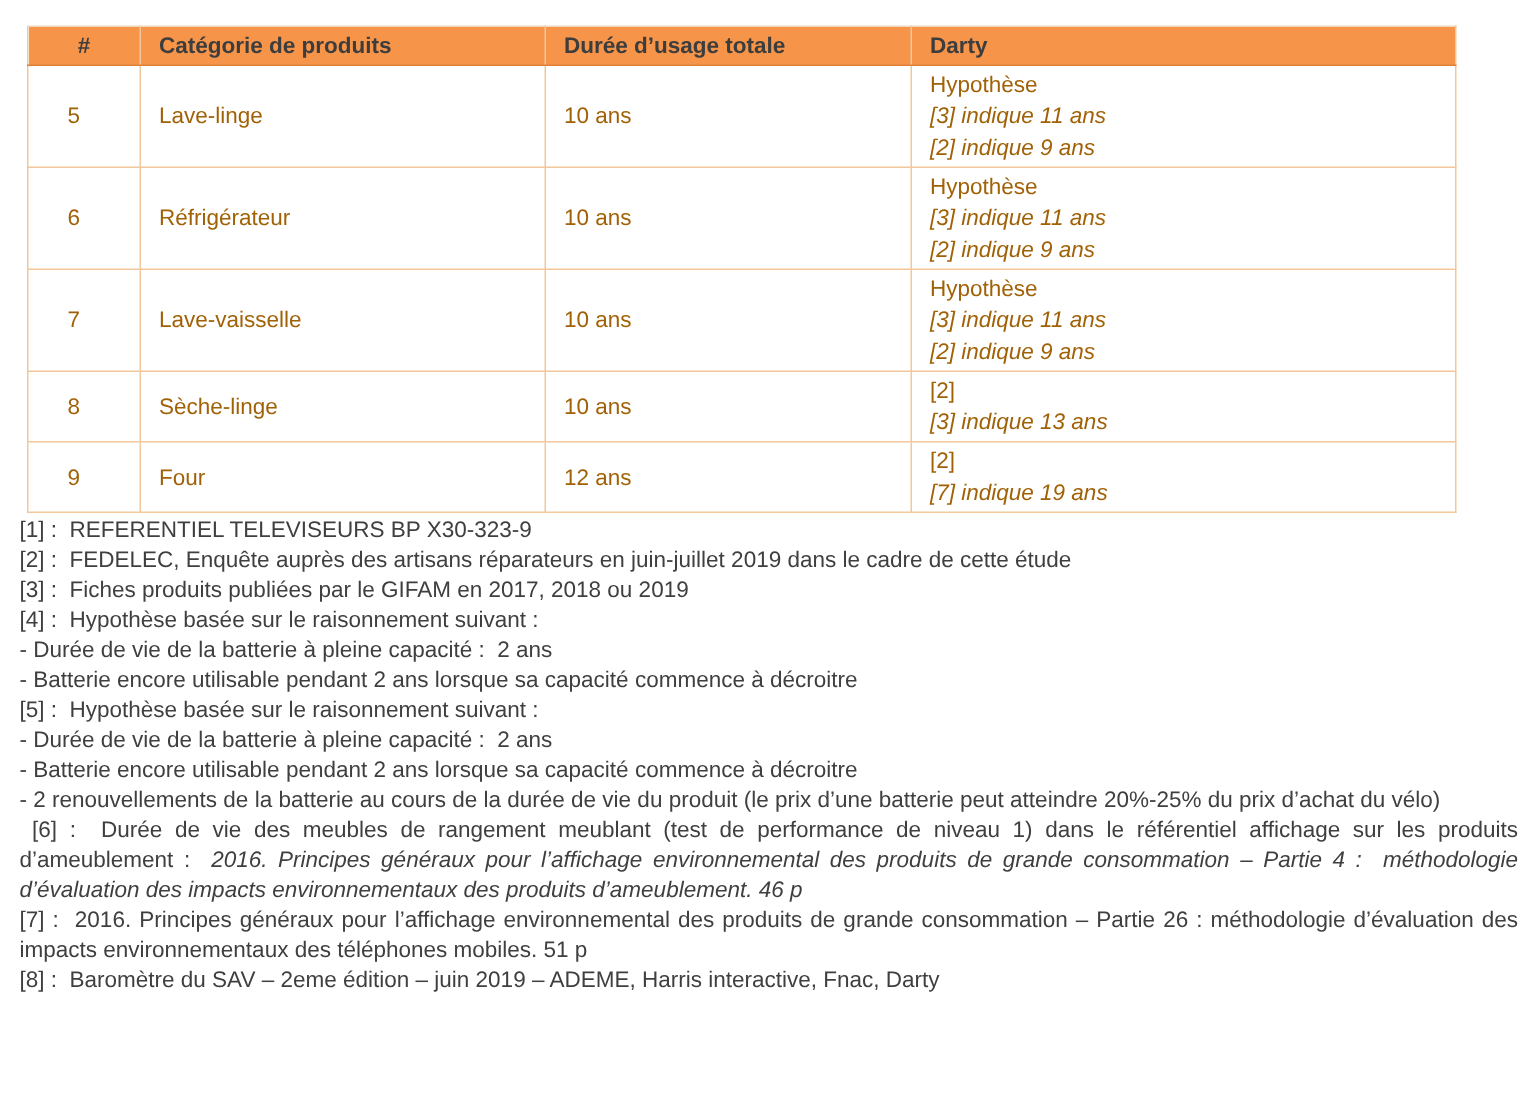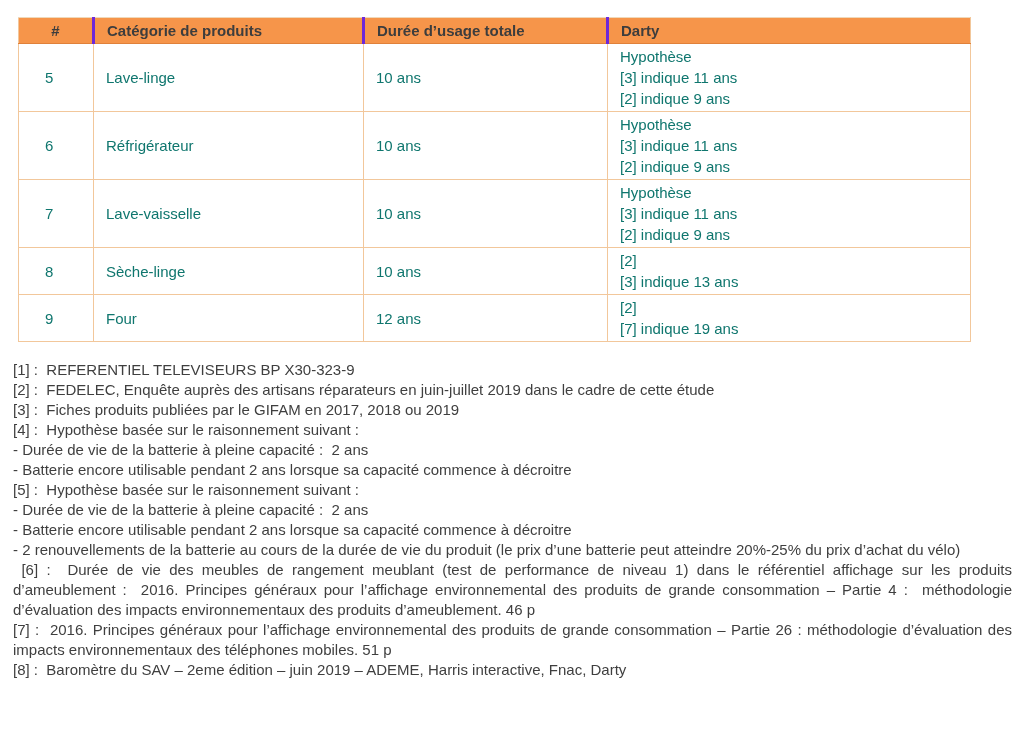--- a/index.html
+++ b/index.html
@@ -31,43 +31,43 @@
     overflow: hidden;
   }
   table.usage-table th {
     background: #F6954A;
     color: #3D3D3D;
     font-weight: bold;
     font-size: 15px;
     text-align: left;
     height: 21px;
     padding: 2px 12px;
-    border-left: 3px solid #6d28d9;
+    border-left: 1px solid #6d28d9;
     border-top: 1px solid #EFD9BB;
     border-bottom: 1px solid #E0813A;
   }
   table.usage-table th.col-num {
     border-left: 1px solid #F2C79B;
     text-align: center;
     padding: 2px 4px;
   }
   table.usage-table td {
     font-size: 15px;
     line-height: 21px;
     padding: 2px 12px;
     vertical-align: middle;
-    color: #0f766e;
+    color: #a16207;
   }
   table.usage-table td.col-num { padding-left: 26px; }
   table.usage-table td.col-dur { text-align: left; }
-  .italic { }
+  .italic { font-style: italic; }
 
   
   .footnotes {
-    margin-top: 18px;
+    margin-top: 2px;
     width: 999px;
     font-size: 15px;
     line-height: 20px;
     color: #3F3F3F;
   }
   .footnote {
     white-space: pre-wrap;
   }
   .footnote.justify {
     text-align: justify;

